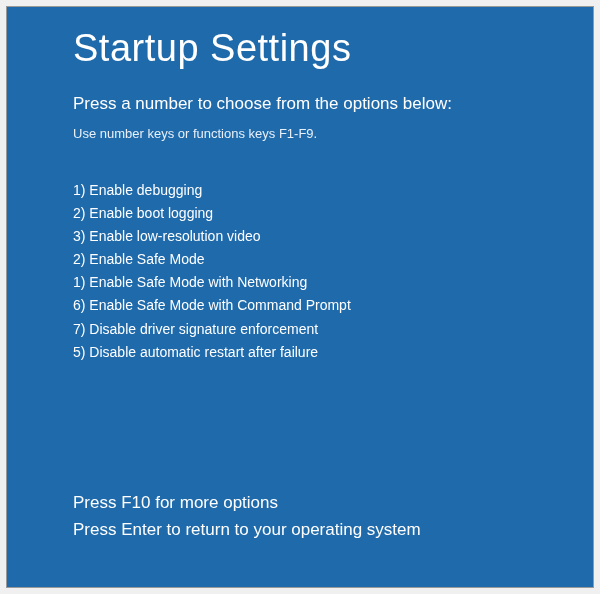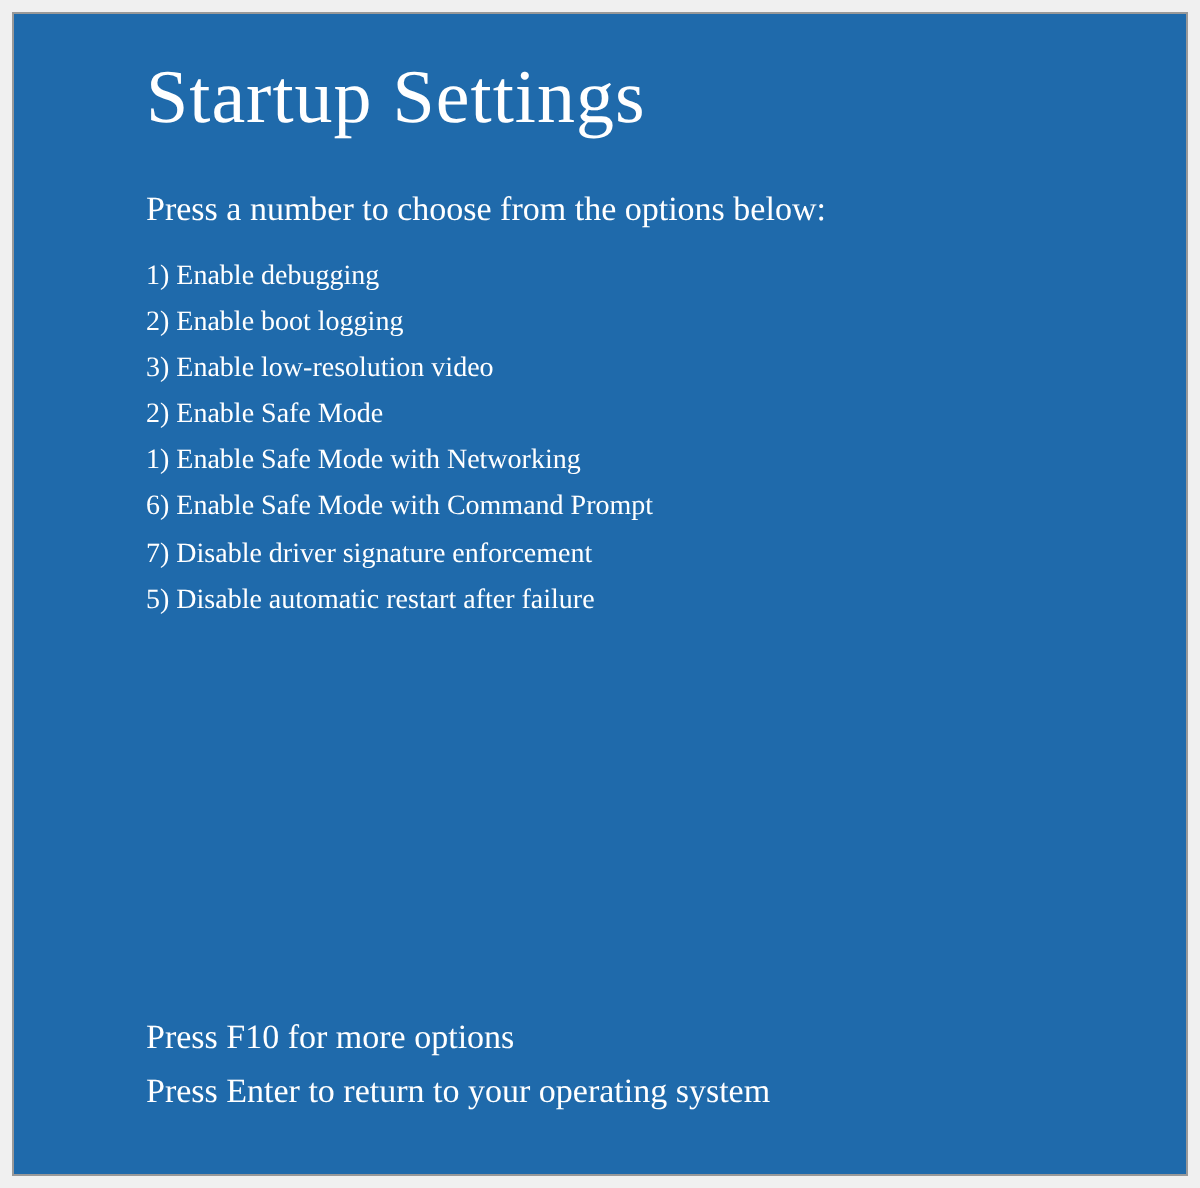--- a/index.html
+++ b/index.html
@@ -18,21 +18,20 @@
   }
   .screen {
     width: 588px;
     height: 582px;
     background: #1f6aab;
     color: #ffffff;
     padding: 20px 0 16px 66px;
     border: 1px solid #999;
     position: relative;
     overflow: hidden;
-    font-family: Liberation Serif, serif;
   }
   .title {
     font-size: 38px;
     font-weight: 300;
     letter-spacing: 0.5px;
     margin-bottom: 24px;
   }
   .subtitle {
     font-size: 17px;
     font-weight: 300;
@@ -48,35 +47,36 @@
   .options {
     list-style: none;
   }
   .options li {
     font-size: 14px;
     font-weight: 300;
     line-height: 1.65;
   }
   .footer {
     position: absolute;
-    bottom: 28px;
+    bottom: 44px;
     left: 66px;
   }
   .footer div {
     font-size: 17px;
     font-weight: 300;
     line-height: 1.55;
   }
 </style>
 </head>
 <body>
 
 <div class="screen">
   <h1 class="title">Startup Settings</h1>
   <div class="subtitle">Press a number to choose from the options below:</div>
+  <div class="hint">Use number keys or functions keys F1-F9.</div>
 
   <ul class="options">
     <li>1) Enable debugging</li>
     <li>2) Enable boot logging</li>
     <li>3) Enable low-resolution video</li>
     <li>2) Enable Safe Mode</li>
     <li>1) Enable Safe Mode with Networking</li>
     <li>6) Enable Safe Mode with Command Prompt</li>
     <li>7) Disable driver signature enforcement</li>
     <li>5) Disable automatic restart after failure</li>

